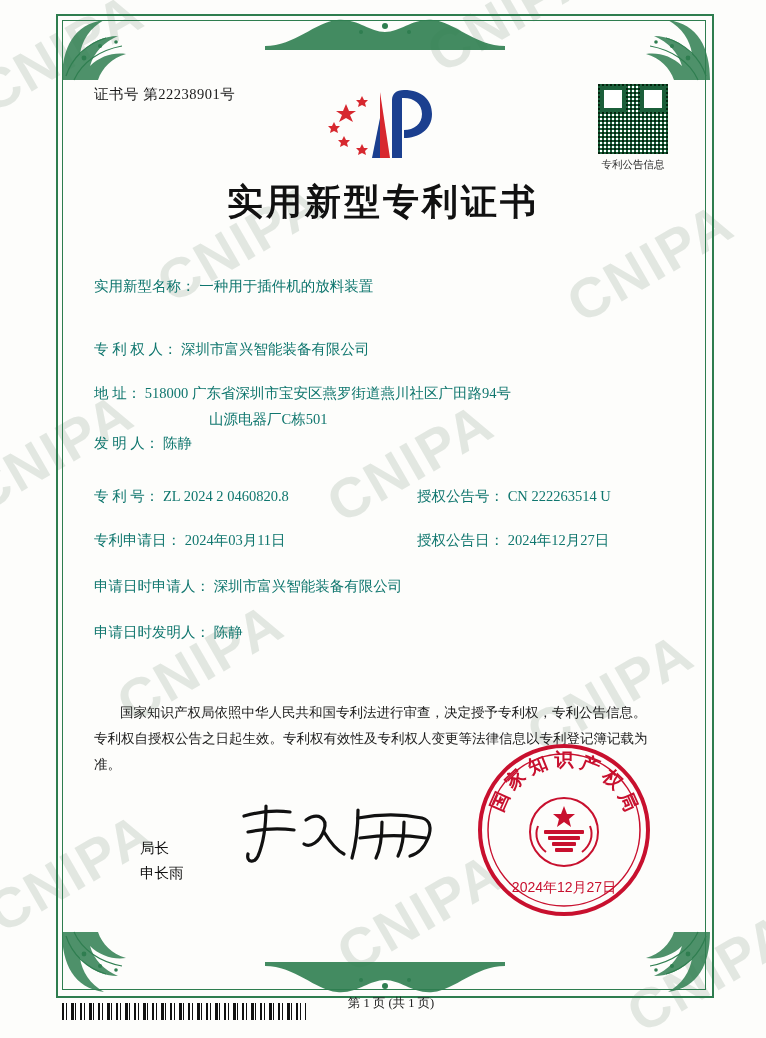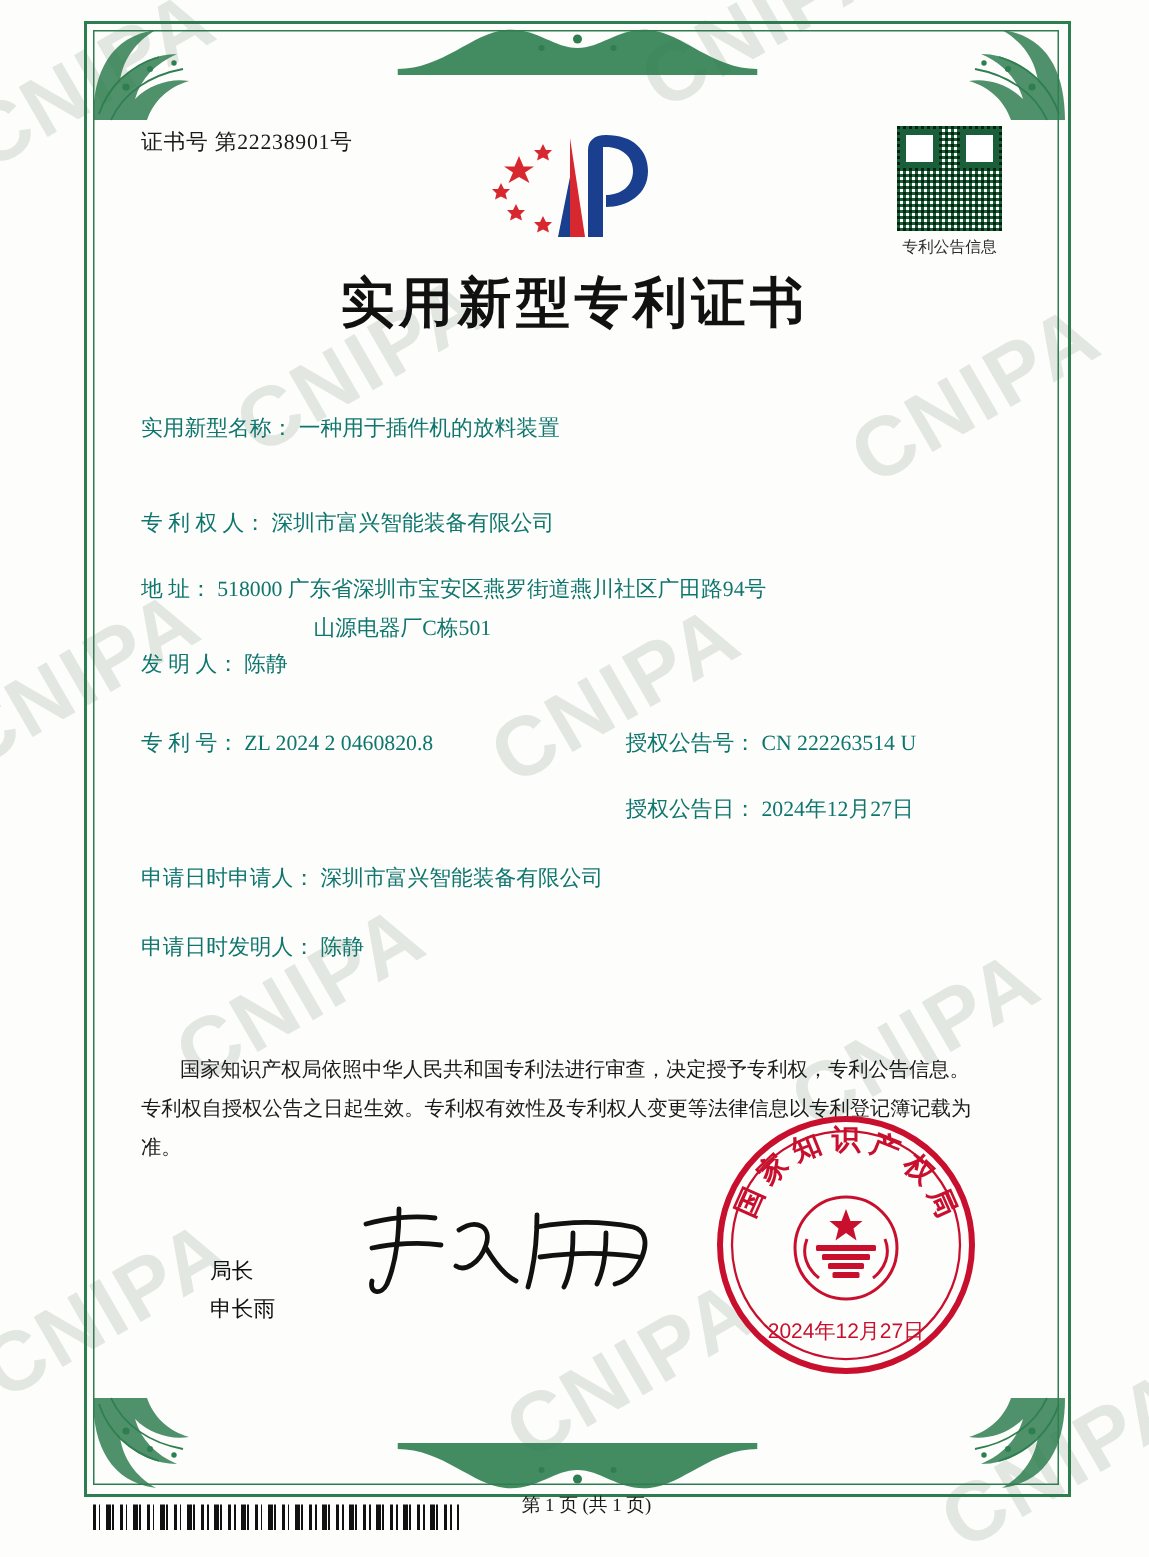--- a/index.html
+++ b/index.html
@@ -348,20 +348,24 @@
 
     <div class="field f-patno">
       <span class="lbl">专  利  号：</span>
       <span class="val">ZL 2024 2 0460820.8</span>
     </div>
     <div class="field f-pubno">
       <span class="lbl">授权公告号：</span>
       <span class="val">CN 222263514 U</span>
     </div>
 
+    <div class="field f-appdate">
+      <span class="lbl">专利申请日：</span>
+      <span class="val">2024年03月11日</span>
+    </div>
     <div class="field f-pubdate">
       <span class="lbl">授权公告日：</span>
       <span class="val">2024年12月27日</span>
     </div>
 
     <div class="field f-appl">
       <span class="lbl">申请日时申请人：</span>
       <span class="val">深圳市富兴智能装备有限公司</span>
     </div>
 

